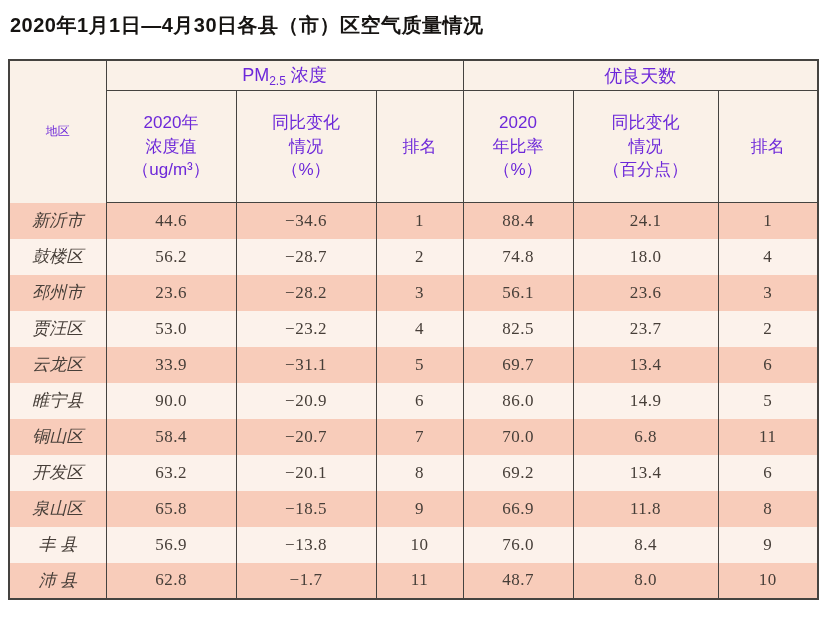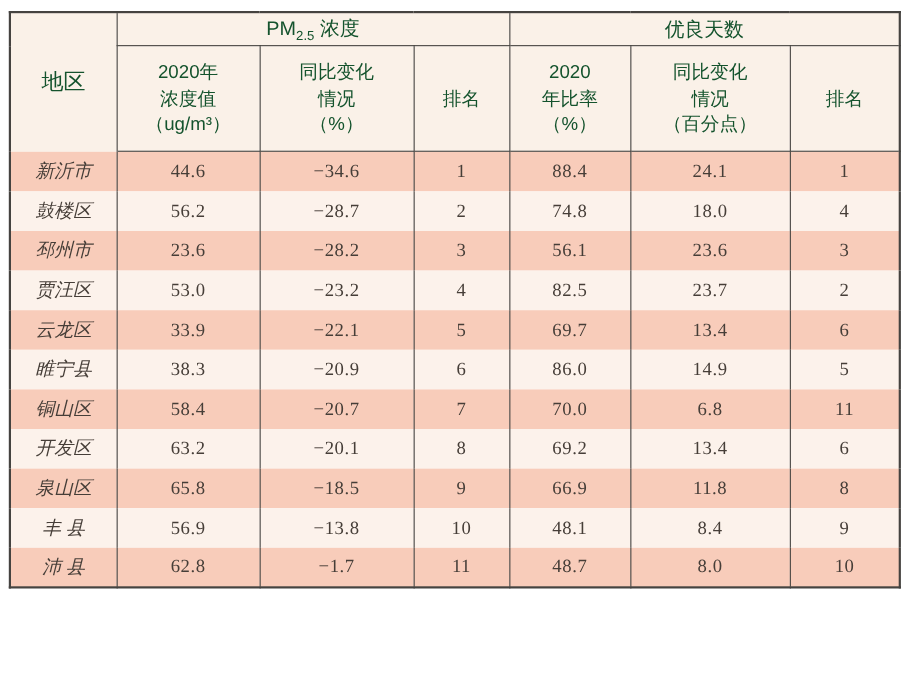--- a/index.html
+++ b/index.html
@@ -37,33 +37,33 @@
   col.c-pmval  { width: 130px; }
   col.c-pmchg  { width: 140px; }
   col.c-pmrank { width: 87px; }
   col.c-rate   { width: 110px; }
   col.c-gchg   { width: 145px; }
   col.c-grank  { width: 100px; }
 
   thead th {
     background: var(--header-bg);
     font-weight: 400;
-    color: #14532d;
+    color: #6d28d9;
     border-left: 1px solid var(--border);
     border-right: 1px solid var(--border);
     padding: 2px 2px;
   }
   tr.group-row th { height: 28px; font-size: 18px; border-bottom: 1px solid var(--border); }
   tr.group-row th.region-th {
     border-bottom: none;
-    font-size: 20px;
+    font-size: 12px;
     margin-top: 35px;
   }
   tr.sub-row th {
-    height: 96px;
+    height: 112px;
     font-size: 17px;
     line-height: 1.38;
     border-bottom: 1px solid var(--border);
     white-space: pre-line;
   }
   .subscript {
     font-size: 12px;
     vertical-align: -4px;
   }
 
@@ -90,20 +90,21 @@
     font-size: 19px;
     letter-spacing: 1px;
     color: #2a2622;
   }
 </style>
 </head>
 <body>
 
 <div class="page">
 
+  <h1 class="title">2020年1月1日—4月30日各县（市）区空气质量情况</h1>
 
   <table class="air">
     <colgroup>
       <col class="c-region">
         <col class="c-pmval">
         <col class="c-pmchg">
         <col class="c-pmrank">
       <col class="c-rate">
         <col class="c-gchg">
         <col class="c-grank">
@@ -169,30 +170,30 @@
           <td class="num">−23.2</td>
           <td class="num">4</td>
           <td class="num">82.5</td>
           <td class="num">23.7</td>
           <td class="num">2</td>
         </tr>
 
         <tr class="data-row">
           <td class="region">云龙区</td>
           <td class="num">33.9</td>
-          <td class="num">−22.1</td>
+          <td class="num">−31.1</td>
           <td class="num">5</td>
           <td class="num">69.7</td>
           <td class="num">13.4</td>
           <td class="num">6</td>
         </tr>
 
         <tr class="data-row">
           <td class="region">睢宁县</td>
-          <td class="num">38.3</td>
+          <td class="num">90.0</td>
           <td class="num">−20.9</td>
           <td class="num">6</td>
           <td class="num">86.0</td>
           <td class="num">14.9</td>
           <td class="num">5</td>
         </tr>
 
         <tr class="data-row">
           <td class="region">铜山区</td>
           <td class="num">58.4</td>
@@ -221,21 +222,21 @@
           <td class="num">66.9</td>
           <td class="num">11.8</td>
           <td class="num">8</td>
         </tr>
 
         <tr class="data-row">
           <td class="region">丰 县</td>
           <td class="num">56.9</td>
           <td class="num">−13.8</td>
           <td class="num">10</td>
-          <td class="num">48.1</td>
+          <td class="num">76.0</td>
           <td class="num">8.4</td>
           <td class="num">9</td>
         </tr>
 
         <tr class="data-row">
           <td class="region">沛 县</td>
           <td class="num">62.8</td>
           <td class="num">−1.7</td>
           <td class="num">11</td>
           <td class="num">48.7</td>

